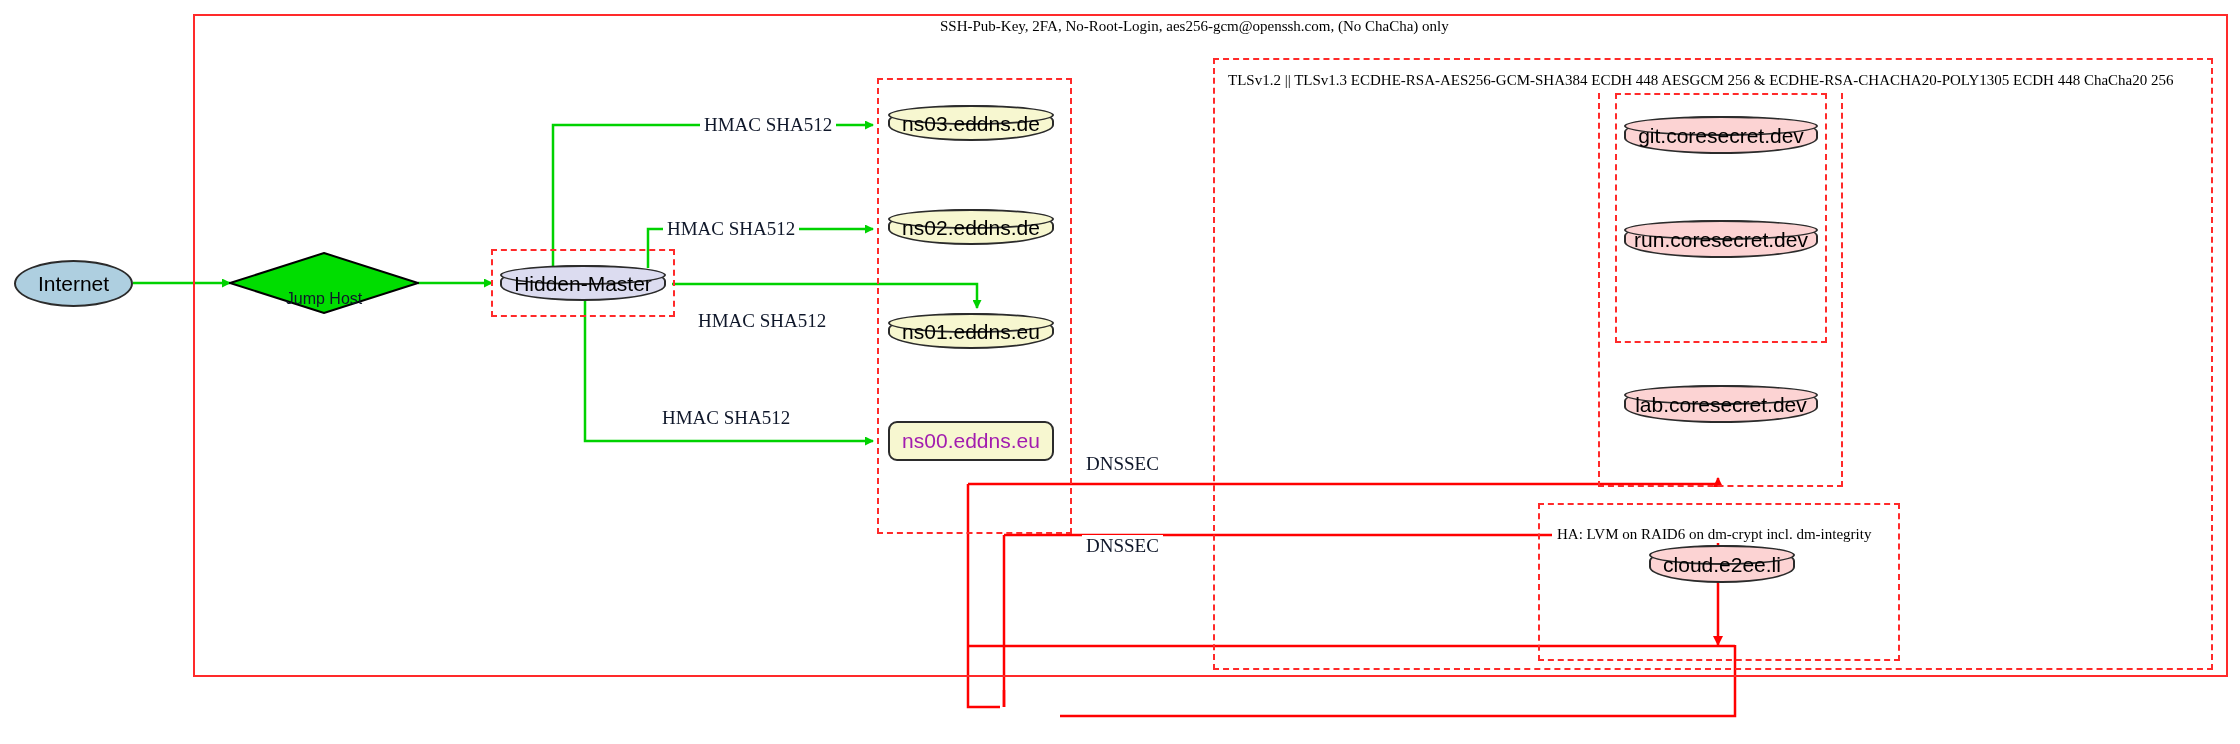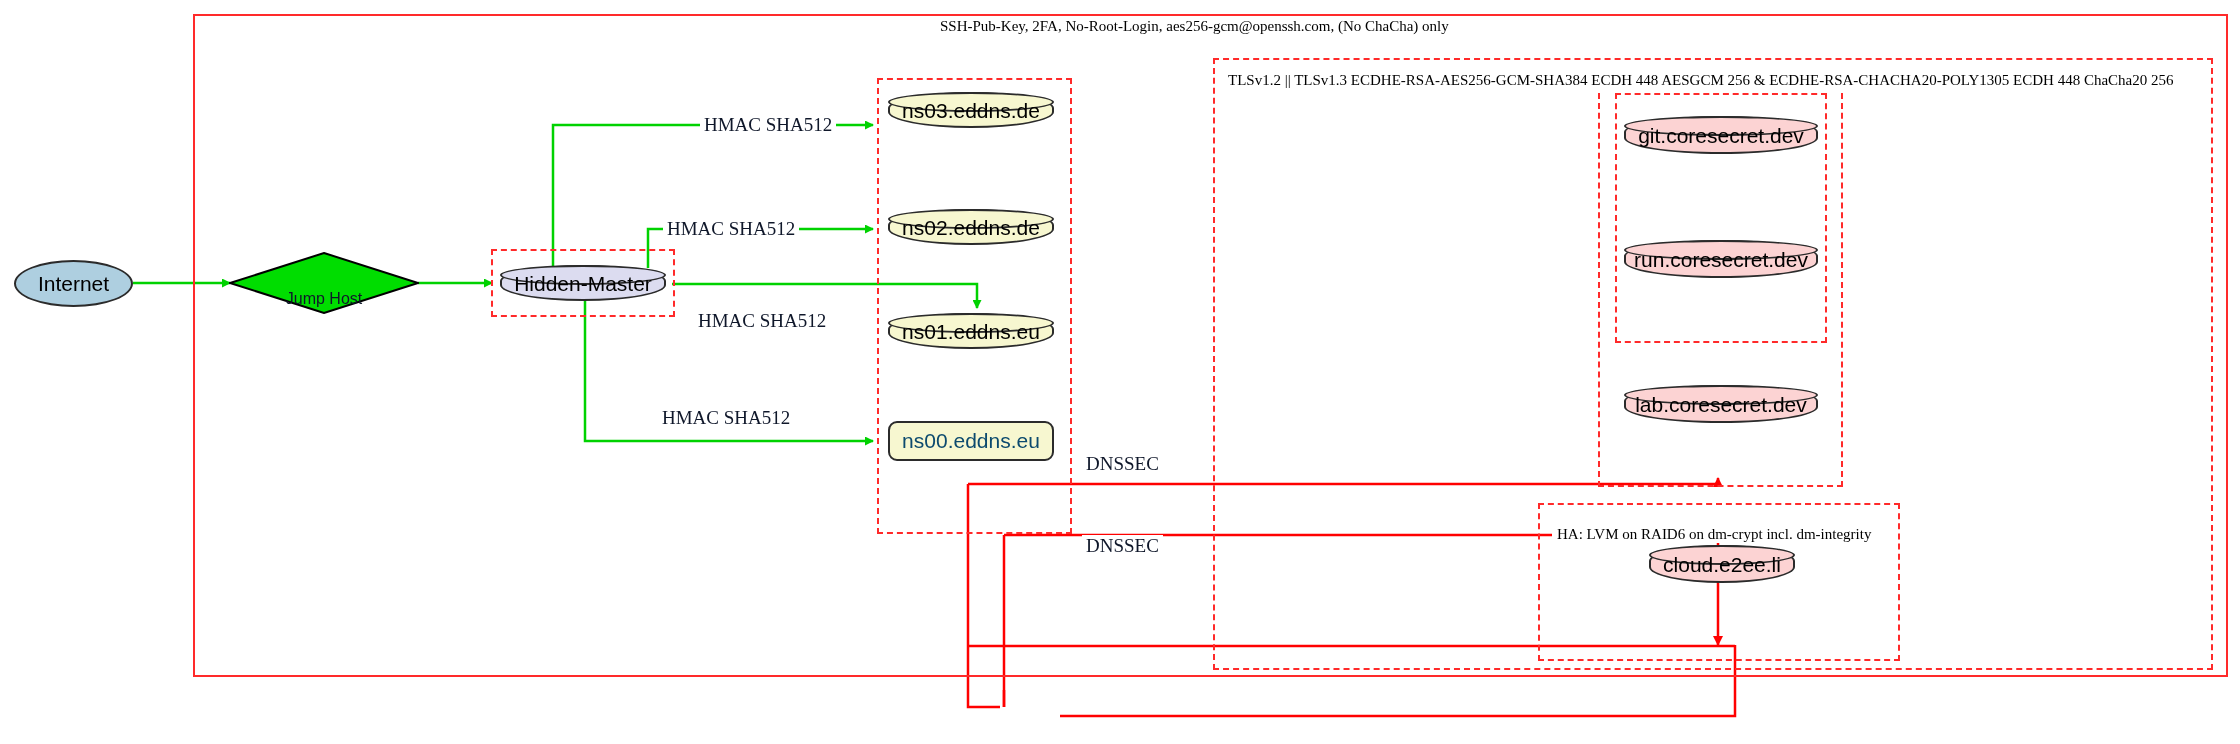--- a/index.html
+++ b/index.html
@@ -19,21 +19,21 @@
        border-radius:50%/16px;display:flex;align-items:center;
        justify-content:center;}
   .cyl .lid{position:absolute;left:-2px;right:-2px;top:-2px;height:20px;
             border:2px solid #2b2b2b;border-radius:50%;box-sizing:border-box;}
   .cyl .cap{position:relative;z-index:2;font-size:21px;color:#000;
             white-space:nowrap;line-height:1;}
 
   
   .rbox{position:absolute;box-sizing:border-box;border:2px solid #2b2b2b;
         border-radius:9px;display:flex;align-items:center;justify-content:center;
-        font-size:21px;color:#0c4a6e;white-space:nowrap;}
+        font-size:21px;color:#a21caf;white-space:nowrap;}
 
   
   .ell{position:absolute;box-sizing:border-box;border:2px solid #2b2b2b;
        border-radius:50%;display:flex;align-items:center;justify-content:center;
        font-size:21px;color:#000;white-space:nowrap;background:#aecfe0;}
 
   
   .diamond-wrap{position:absolute;}
   .diamond-wrap svg{position:absolute;left:0;top:0;}
   .diamond-wrap .dlabel{position:absolute;left:0;top:16px;width:100%;height:100%;
@@ -121,21 +121,21 @@
     <div class="dlabel">Jump Host</div>
   </div>
 
   <div class="cluster" style="left:491px;top:249px;width:184px;height:68px;"></div>
 
   <div class="cyl" style="left:500px;top:265px;width:166px;height:36px;background:#dcdcf0;">
     <span class="lid" style="background:#dcdcf0;"></span>
     <span class="cap">Hidden-Master</span>
   </div>
 
-  <div class="cyl" style="left:888px;top:92px;width:166px;height:36px;background:#f7f7d0;text-align:right;">
+  <div class="cyl" style="left:888px;top:105px;width:166px;height:36px;background:#f7f7d0;text-align:right;">
     <span class="lid" style="background:#f7f7d0;"></span>
     <span class="cap">ns03.eddns.de</span>
   </div>
 
   <div class="cyl" style="left:888px;top:209px;width:166px;height:36px;background:#f7f7d0;text-align:center;">
     <span class="lid" style="background:#f7f7d0;"></span>
     <span class="cap">ns02.eddns.de</span>
   </div>
 
   <div class="cyl" style="left:888px;top:313px;width:166px;height:36px;background:#f7f7d0;text-align:center;">
@@ -145,21 +145,21 @@
 
   <div class="rbox" style="left:888px;top:421px;width:166px;height:40px;background:#f7f7d0;">
     <span>ns00.eddns.eu</span>
   </div>
 
   <div class="cyl" style="left:1624px;top:116px;width:194px;height:38px;background:#fcd3d3;">
     <span class="lid" style="background:#fcd3d3;"></span>
     <span class="cap">git.coresecret.dev</span>
   </div>
 
-  <div class="cyl" style="left:1624px;top:220px;width:194px;height:38px;background:#fcd3d3;margin-top:20px;">
+  <div class="cyl" style="left:1624px;top:220px;width:194px;height:38px;background:#fcd3d3;">
     <span class="lid" style="background:#fcd3d3;"></span>
     <span class="cap">run.coresecret.dev</span>
   </div>
 
   <div class="cyl" style="left:1624px;top:385px;width:194px;height:38px;background:#fcd3d3;">
     <span class="lid" style="background:#fcd3d3;"></span>
     <span class="cap">lab.coresecret.dev</span>
   </div>
 
   <div class="cyl" style="left:1649px;top:545px;width:146px;height:38px;background:#fcd3d3;">

